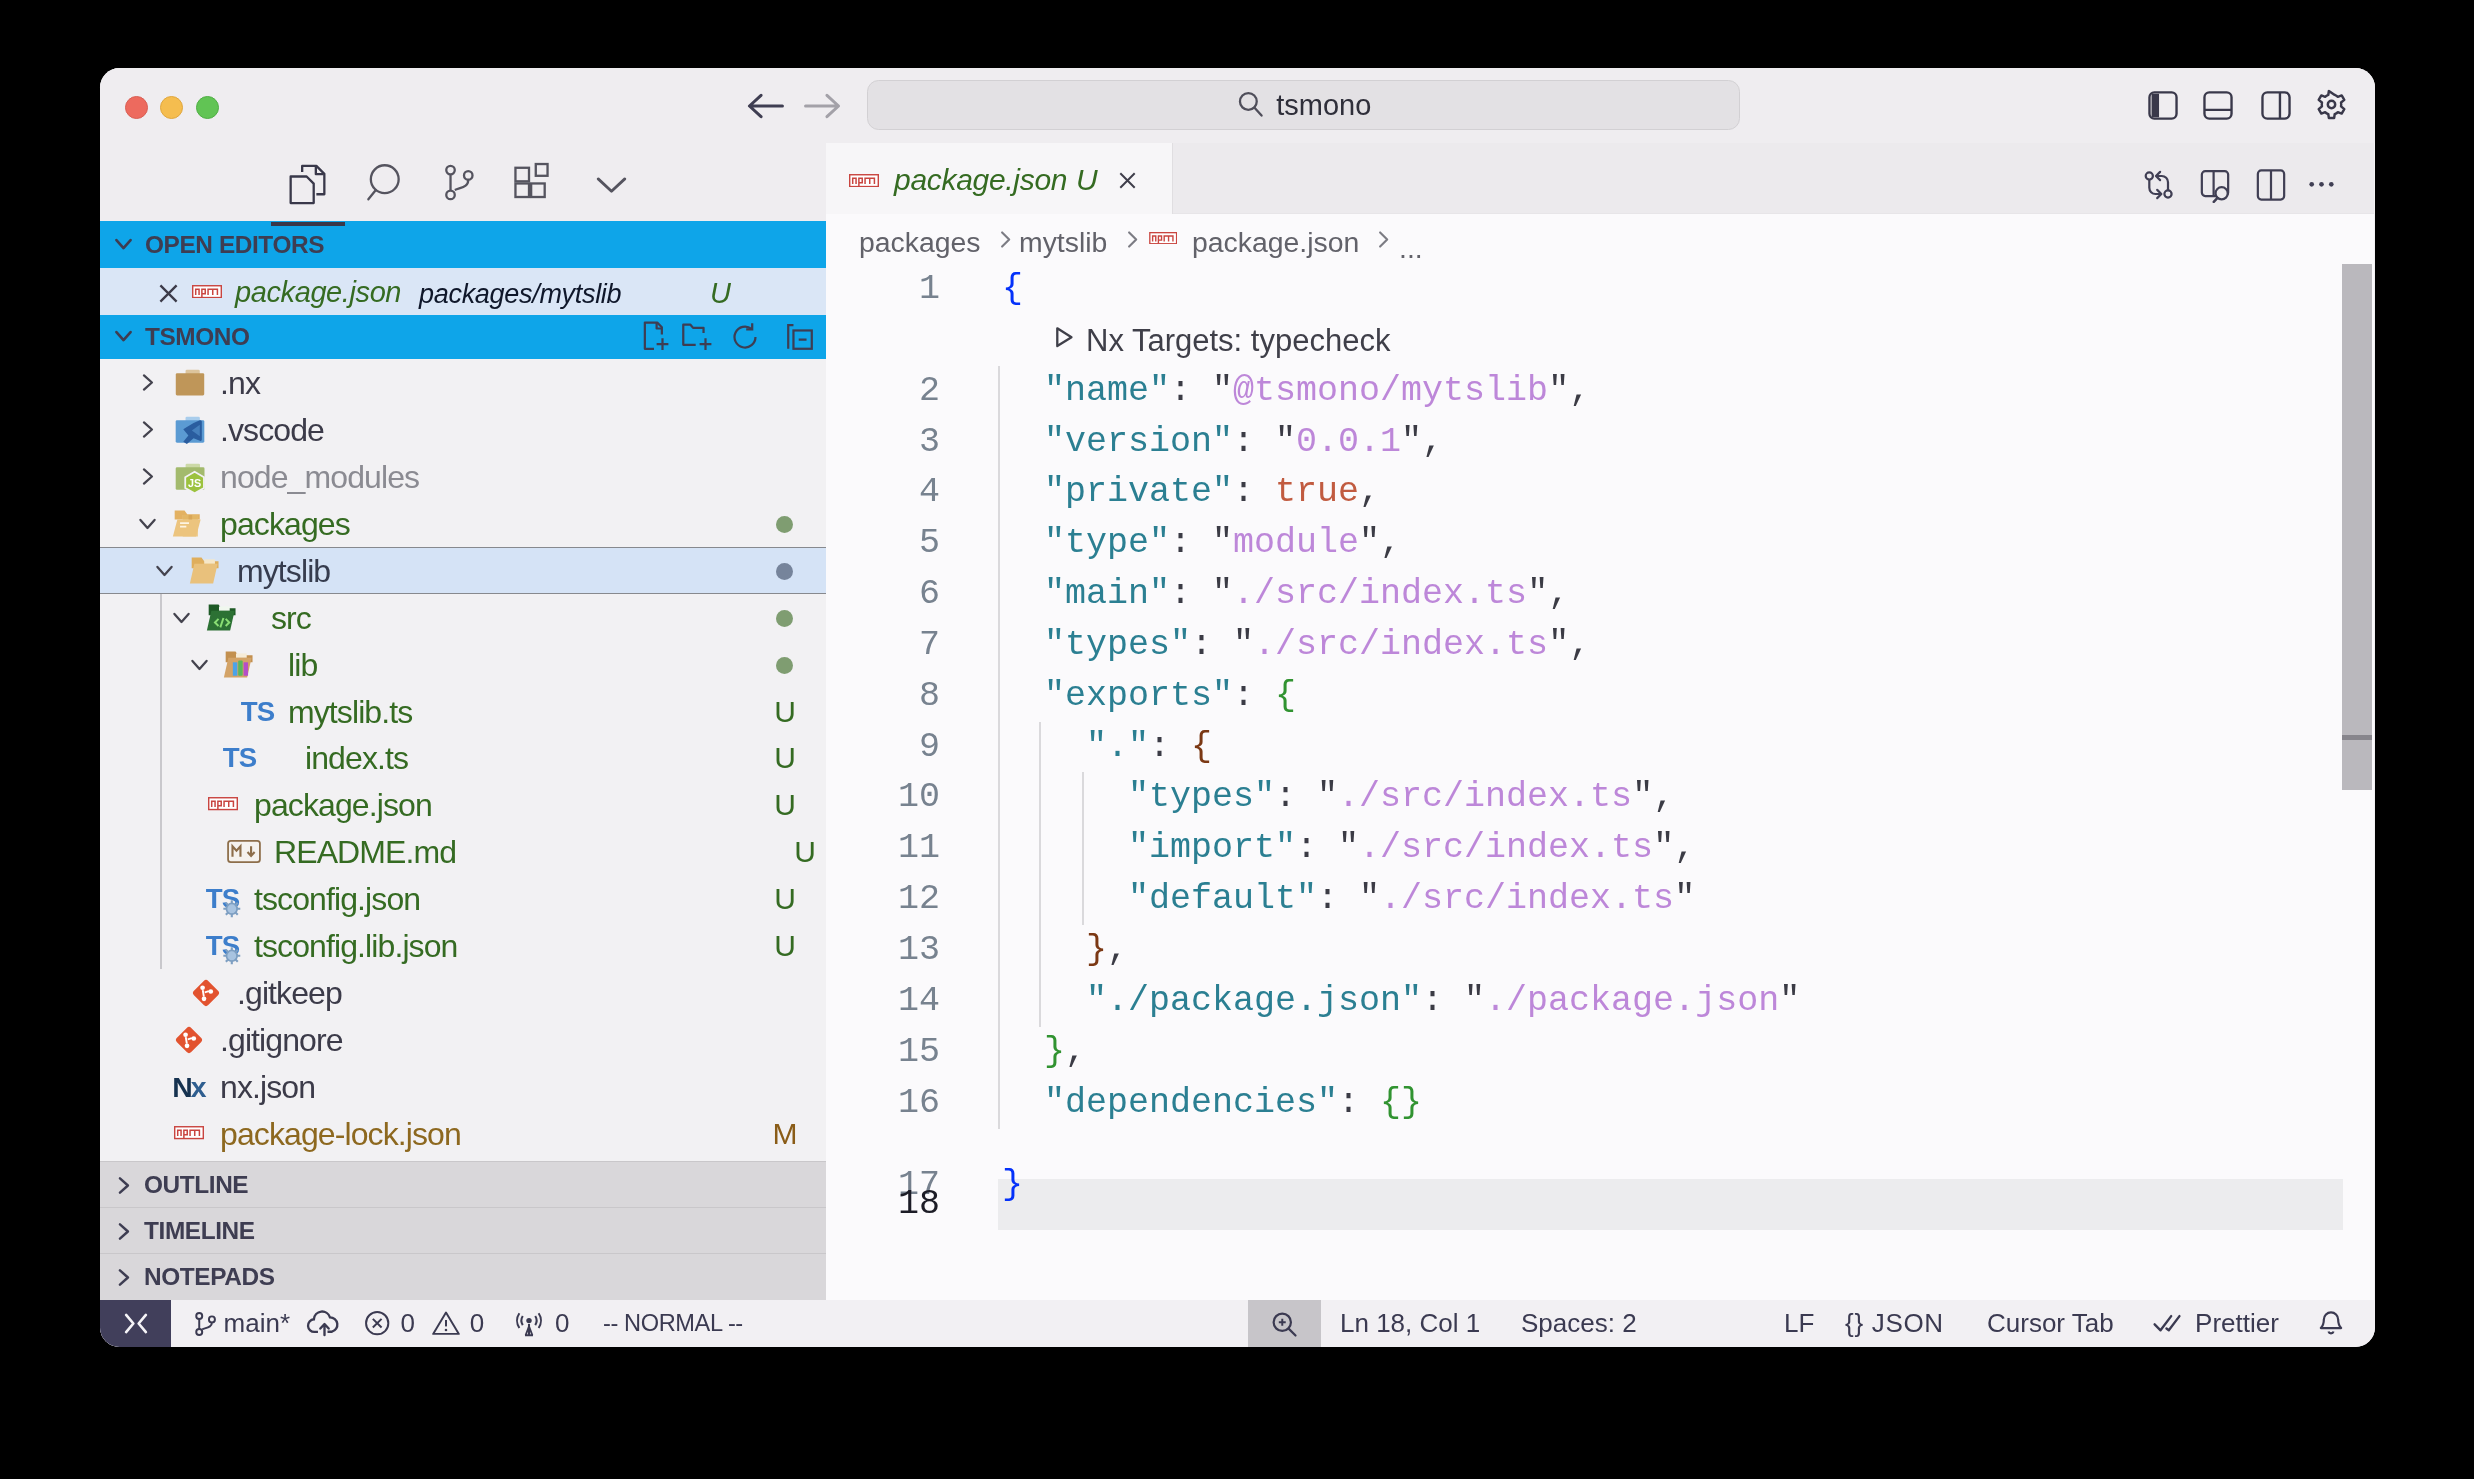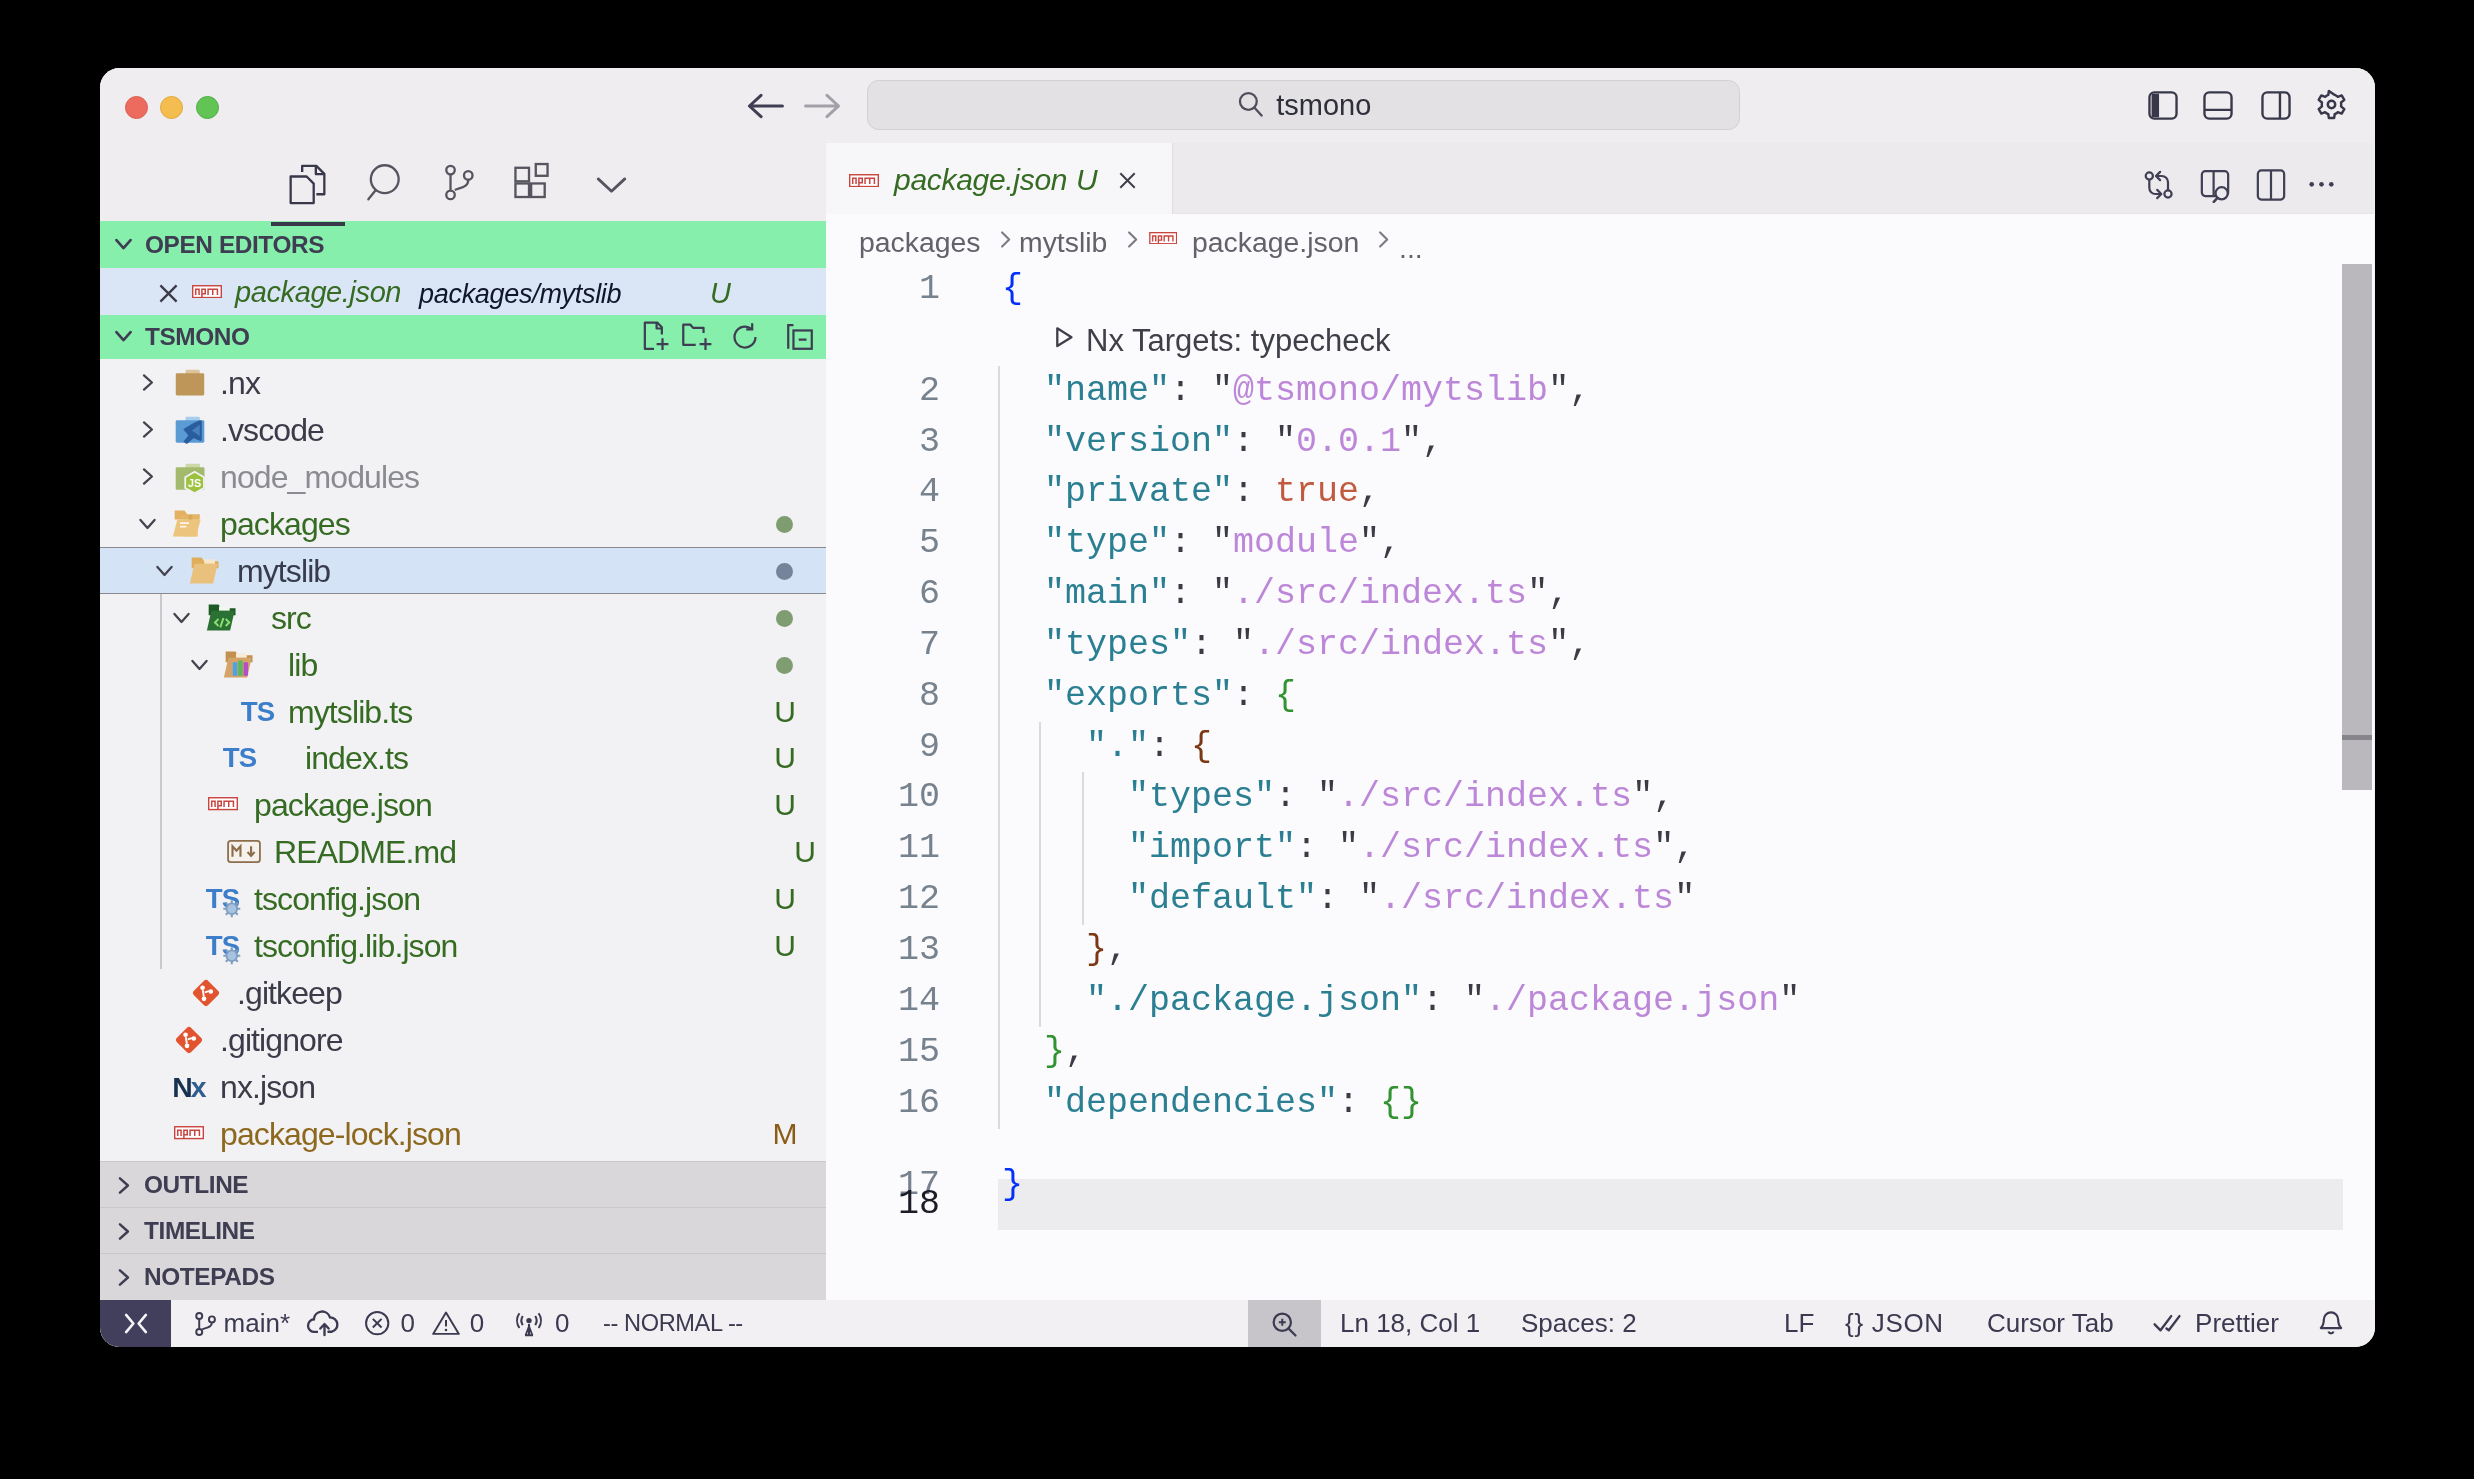--- a/index.html
+++ b/index.html
@@ -10,21 +10,21 @@
   
   #titlebar{position:absolute;left:0;top:0;width:2275px;height:75px;background:#efedf0;}
   .tl{position:absolute;top:27.6px;width:23px;height:23px;border-radius:50%;}
   #searchbox{position:absolute;left:767px;top:12.4px;width:873px;height:50px;background:#e3e1e4;
       border:1.8px solid #d2d0d3;border-radius:11.6px;}
   #searchtext{position:absolute;left:767px;top:12.4px;width:873px;height:50px;display:flex;align-items:center;justify-content:center;
       color:#2f2f3a;font-size:29px;}
   
   #sidebar{position:absolute;left:0;top:75px;width:726px;height:1157px;background:#f2f1f3;}
   #acticons{position:absolute;left:0;top:0;width:726px;height:78px;background:#efedf0;}
-  .hdr{position:absolute;left:0;width:726px;background:#86efac;color:#3e3d52;font-weight:bold;font-size:24.4px;}
+  .hdr{position:absolute;left:0;width:726px;background:#0ea5e9;color:#3e3d52;font-weight:bold;font-size:24.4px;}
   .hdr .lbl{position:absolute;left:45px;top:50%;transform:translateY(-50%);letter-spacing:-0.4px;}
   .sect{position:absolute;left:0;width:726px;background:#d9d7da;color:#3e3d52;font-weight:bold;font-size:24.4px;border-top:0.9px solid #c9c7ca;}
   .sect .lbl{position:absolute;left:44px;top:50%;transform:translateY(-50%);letter-spacing:-0.4px;}
   .chev{position:absolute;}
   
   #tree{position:absolute;left:0;top:216px;width:726px;height:941px;background:#f2f1f3;}
   .row{position:absolute;left:0;width:726px;height:47px;}
   .rlbl{position:absolute;top:50%;transform:translateY(-50%);font-size:32px;letter-spacing:-0.9px;color:#3c3b49;white-space:pre;}
   .green{color:#356b22;}
   .gray{color:#8b8b92;}

